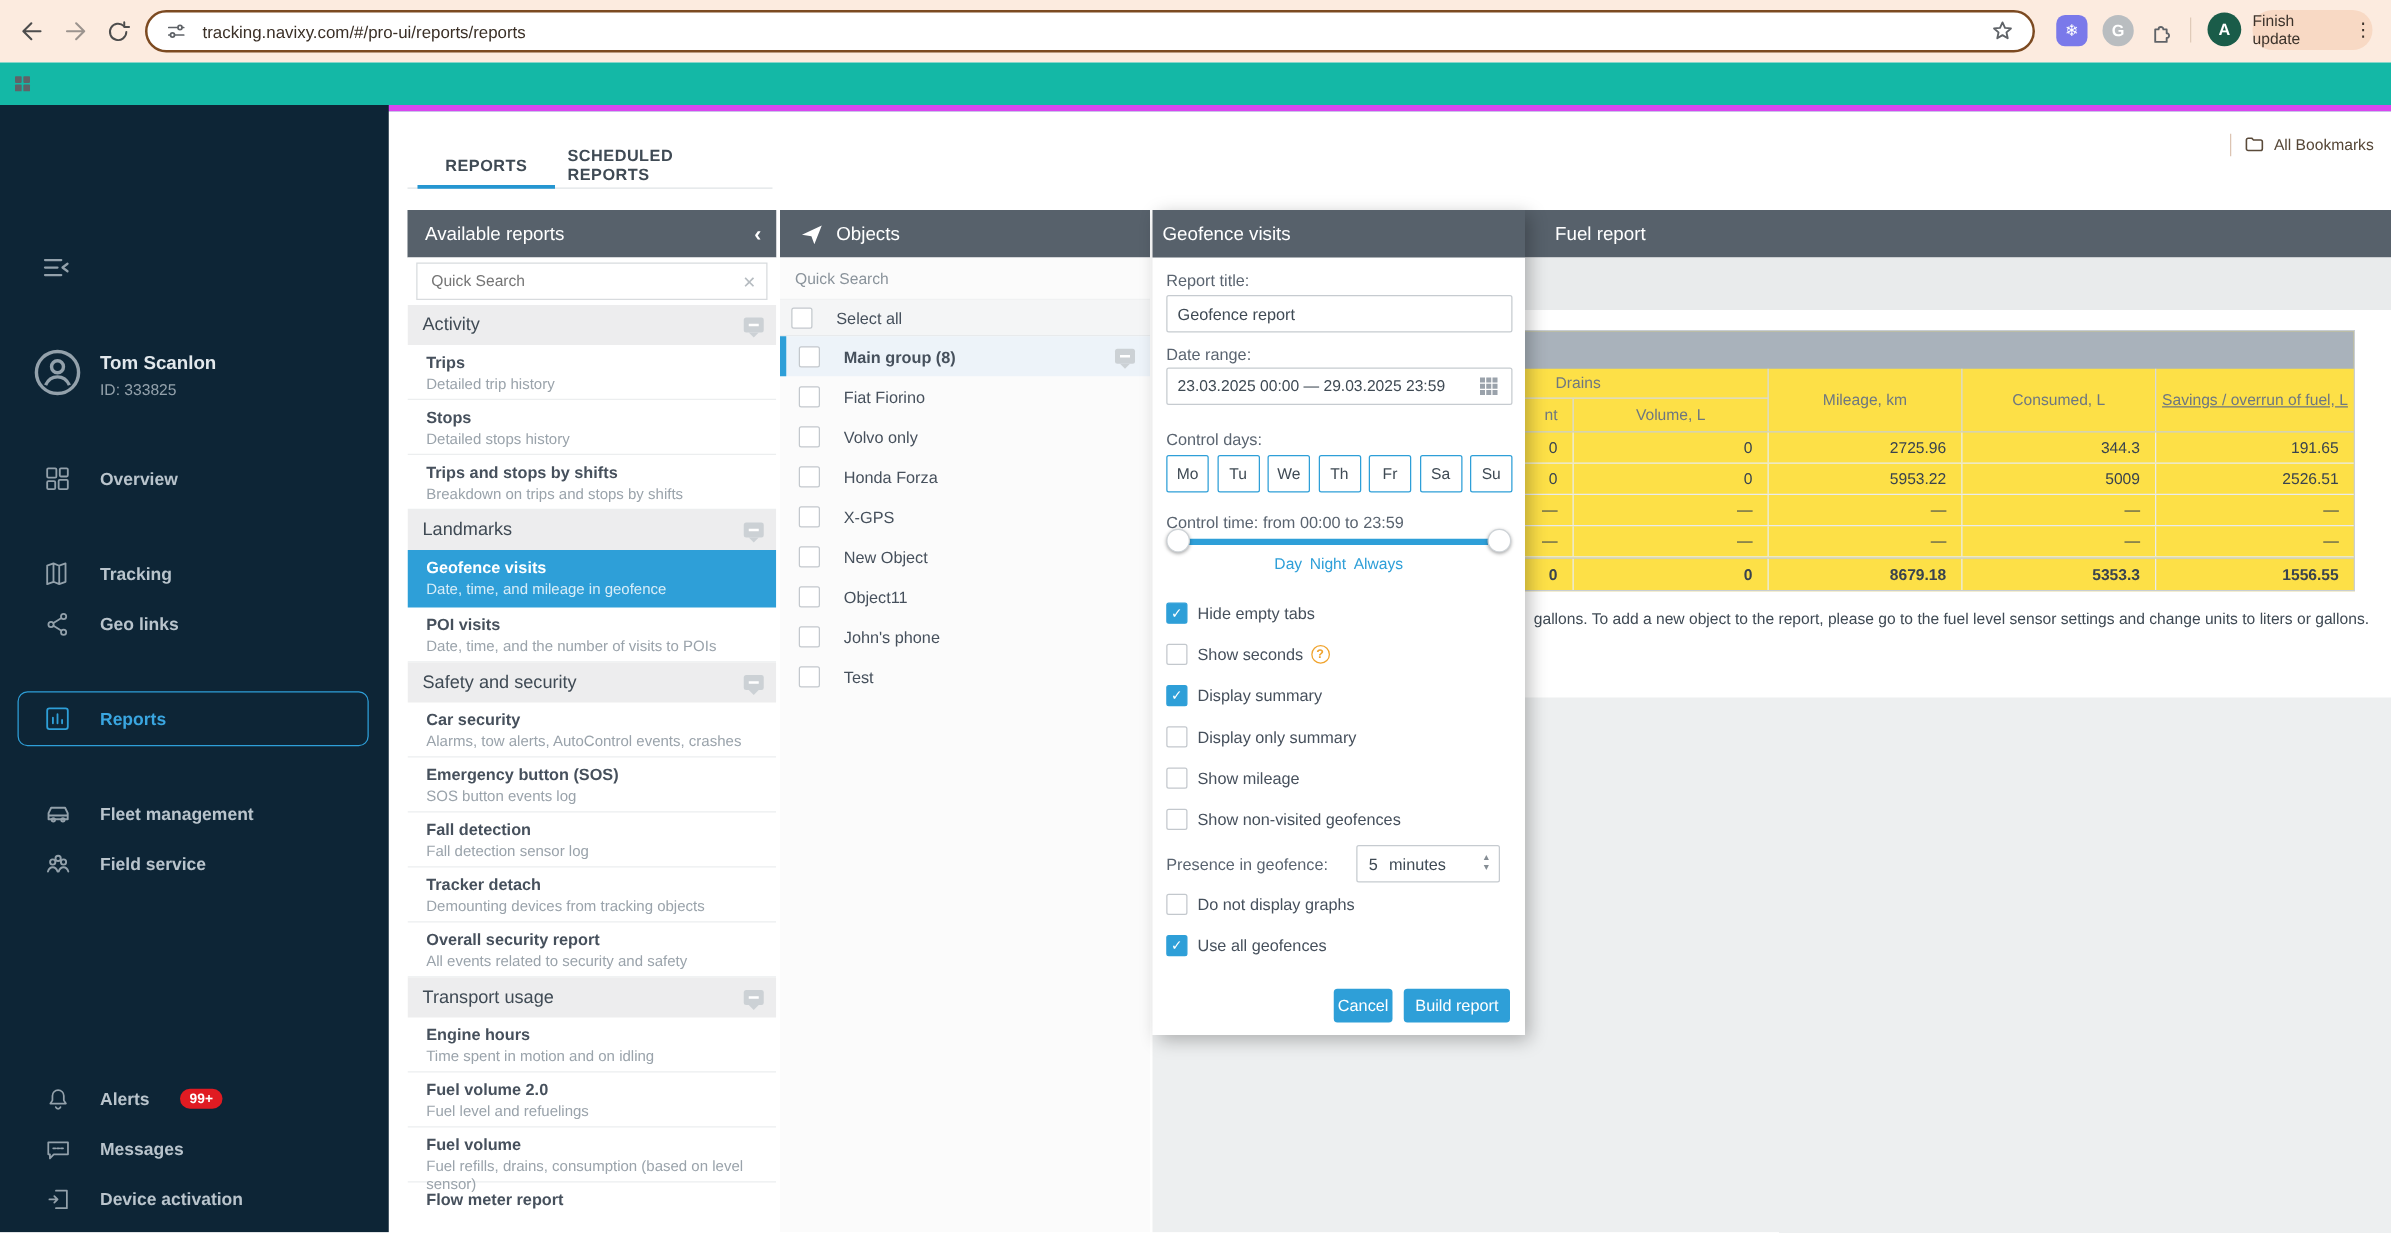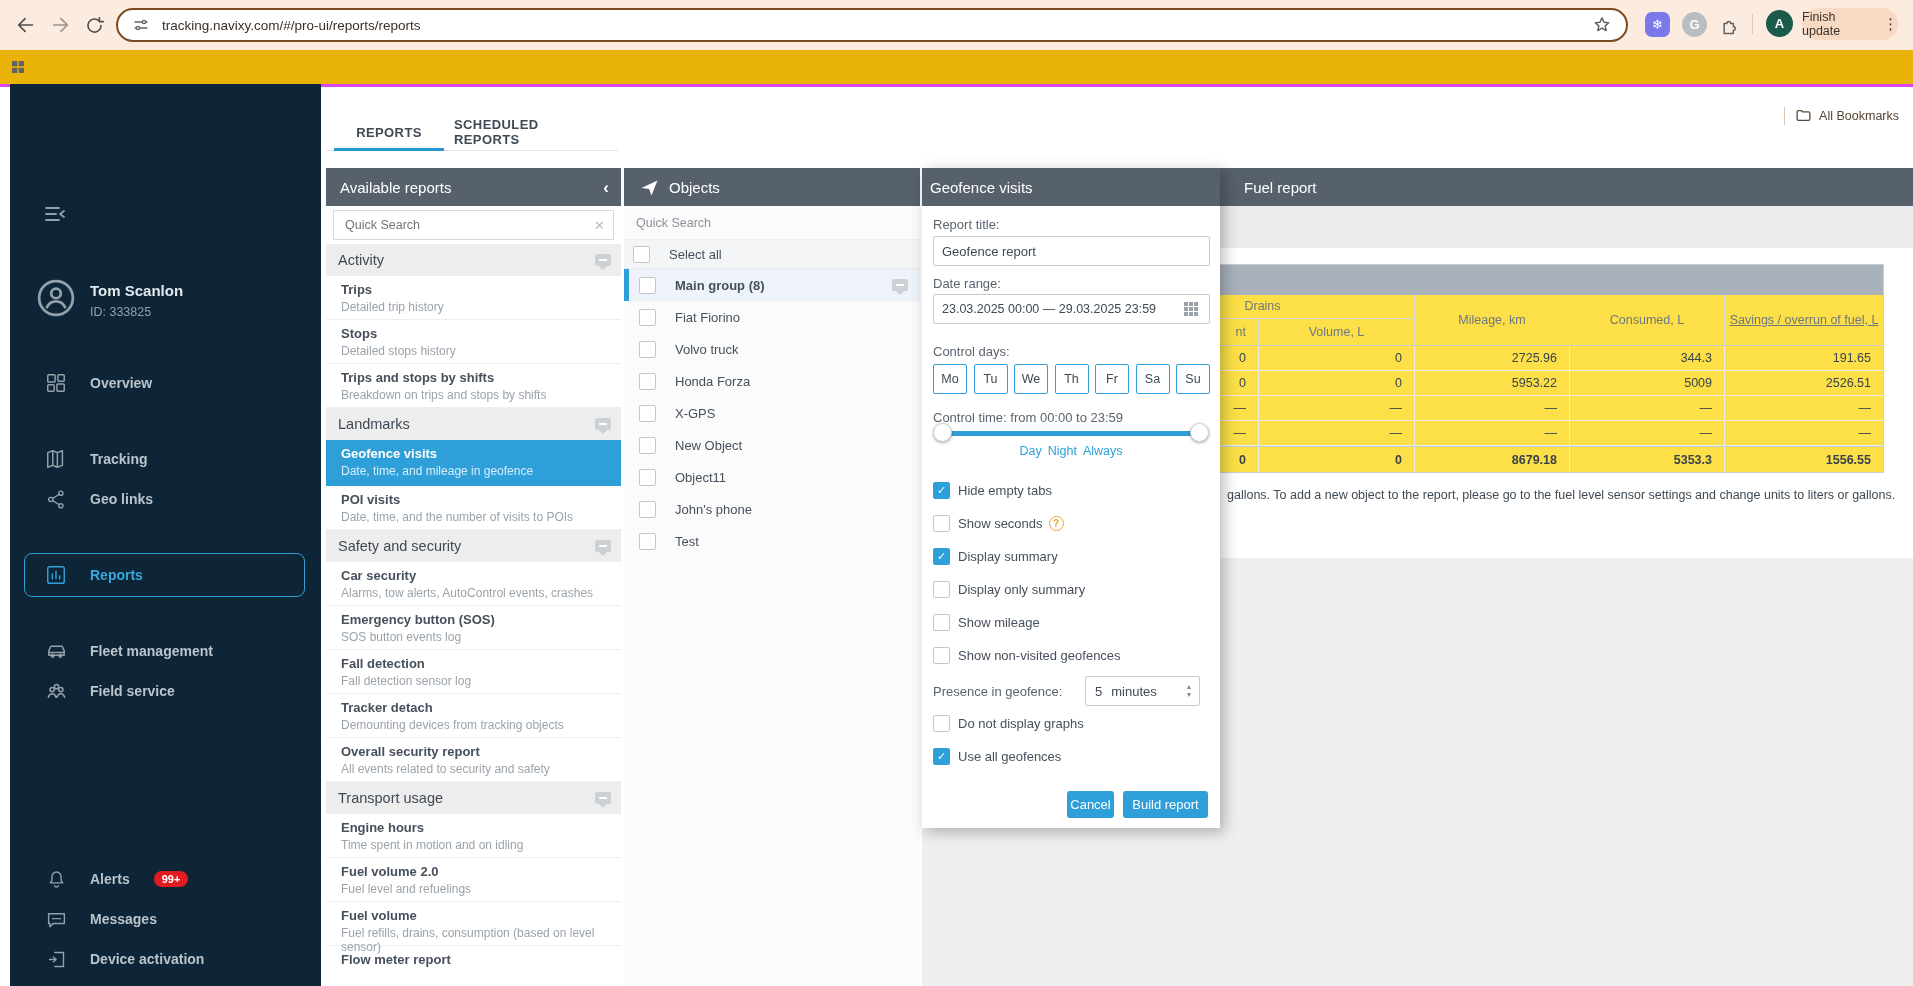--- a/index.html
+++ b/index.html
@@ -1,31 +1,31 @@
 <!DOCTYPE html>
 <html><head>
 <meta charset="utf-8">
 <style>
   html,body{margin:0;padding:0;background:#fff;}
   #screen{position:relative;width:1913px;height:986px;overflow:hidden;
     font-family:"Liberation Sans",sans-serif;background:#fff;}
   
   .chrome{position:absolute;left:0;top:0;width:1913px;height:50px;background:#fcebdf;}
-  .bookbar{position:absolute;left:0;top:50px;width:1913px;height:34px;background:#eab308;border-bottom:3px solid #d946ef;}
+  .bookbar{position:absolute;left:0;top:50px;width:1913px;height:34px;background:#14b8a6;border-bottom:5px solid #d946ef;}
   .nav-btn{position:absolute;top:11px;width:28px;height:28px;display:flex;align-items:center;justify-content:center;border-radius:50%;color:#555;}
   .url-pill{position:absolute;left:116px;top:8px;width:1512px;height:34px;background:#fff;border:2px solid #7c4a21;border-radius:18px;box-sizing:border-box;display:flex;align-items:center;}
   .url-text{margin-left:44px;font-size:13.5px;color:#3a2f26;text-align:center;}
   .ext-badge{position:absolute;top:12px;width:25px;height:25px;border-radius:7px;display:flex;align-items:center;justify-content:center;font-size:13px;color:#fff;}
   .avatar{position:absolute;top:10px;width:27px;height:27px;border-radius:50%;background:#1a5c49;color:#fff;font-size:13px;font-weight:bold;display:flex;align-items:center;justify-content:center;}
   .finish-pill{position:absolute;left:1802px;top:8px;width:96px;height:32px;background:#f8d9c4;border-radius:16px;display:flex;align-items:center;justify-content:center;gap:6px;font-size:12.5px;color:#3c332b;}
   .kebab{font-size:15px;color:#3c332b;}
   .allbm{position:absolute;right:14px;top:57px;display:flex;align-items:center;gap:7px;font-size:12.5px;color:#554636;}
   .bm-sep{position:absolute;right:128px;top:57px;width:1px;height:18px;background:#dcc4b2;}
   
-  .sidebar{position:absolute;left:10px;top:84px;width:311px;height:902px;background:#0d2536;}
+  .sidebar{position:absolute;left:0;top:84px;width:311px;height:902px;background:#0d2536;}
   .s-item{position:absolute;left:0;width:311px;height:40px;display:flex;align-items:center;color:#b9c4cc;font-size:14px;font-weight:600;cursor:pointer;}
   .s-item.active{color:#3aa6e0;height:44px;}
   .s-active-box{position:absolute;left:14px;right:16px;top:0;bottom:0;border:1px solid #2e9fd8;border-radius:8px;}
   .s-icon{position:relative;margin-left:34px;width:24px;height:24px;display:flex;align-items:center;justify-content:center;}
   .s-icon svg{stroke:#93a1ab;fill:none;stroke-width:1.6;stroke-linecap:round;stroke-linejoin:round;}
   .s-item.active .s-icon svg{stroke:#2e9fd8;}
   .s-label{margin-left:22px;position:relative;}
   .s-badge{margin-left:24px;background:#e01b22;color:#fff;font-size:11px;font-weight:bold;padding:2px 8px;border-radius:9px;position:relative;}
   .collapse{position:absolute;left:32px;top:118px;width:26px;height:24px;}
   .collapse svg{stroke:#93a1ab;fill:none;stroke-width:1.8;stroke-linecap:round;stroke-linejoin:round;}
@@ -399,21 +399,21 @@
           <span class="cb"></span>
           <span class="obj-lab">Main group (8)</span>
           <span class="marker"></span>
         </div>
         <div class="obj-row item">
           <span class="cb"></span>
           <span class="obj-lab">Fiat Fiorino</span>
         </div>
         <div class="obj-row item">
           <span class="cb"></span>
-          <span class="obj-lab">Volvo truck</span>
+          <span class="obj-lab">Volvo only</span>
         </div>
         <div class="obj-row item">
           <span class="cb"></span>
           <span class="obj-lab">Honda Forza</span>
         </div>
         <div class="obj-row item">
           <span class="cb"></span>
           <span class="obj-lab">X-GPS</span>
         </div>
         <div class="obj-row item">

